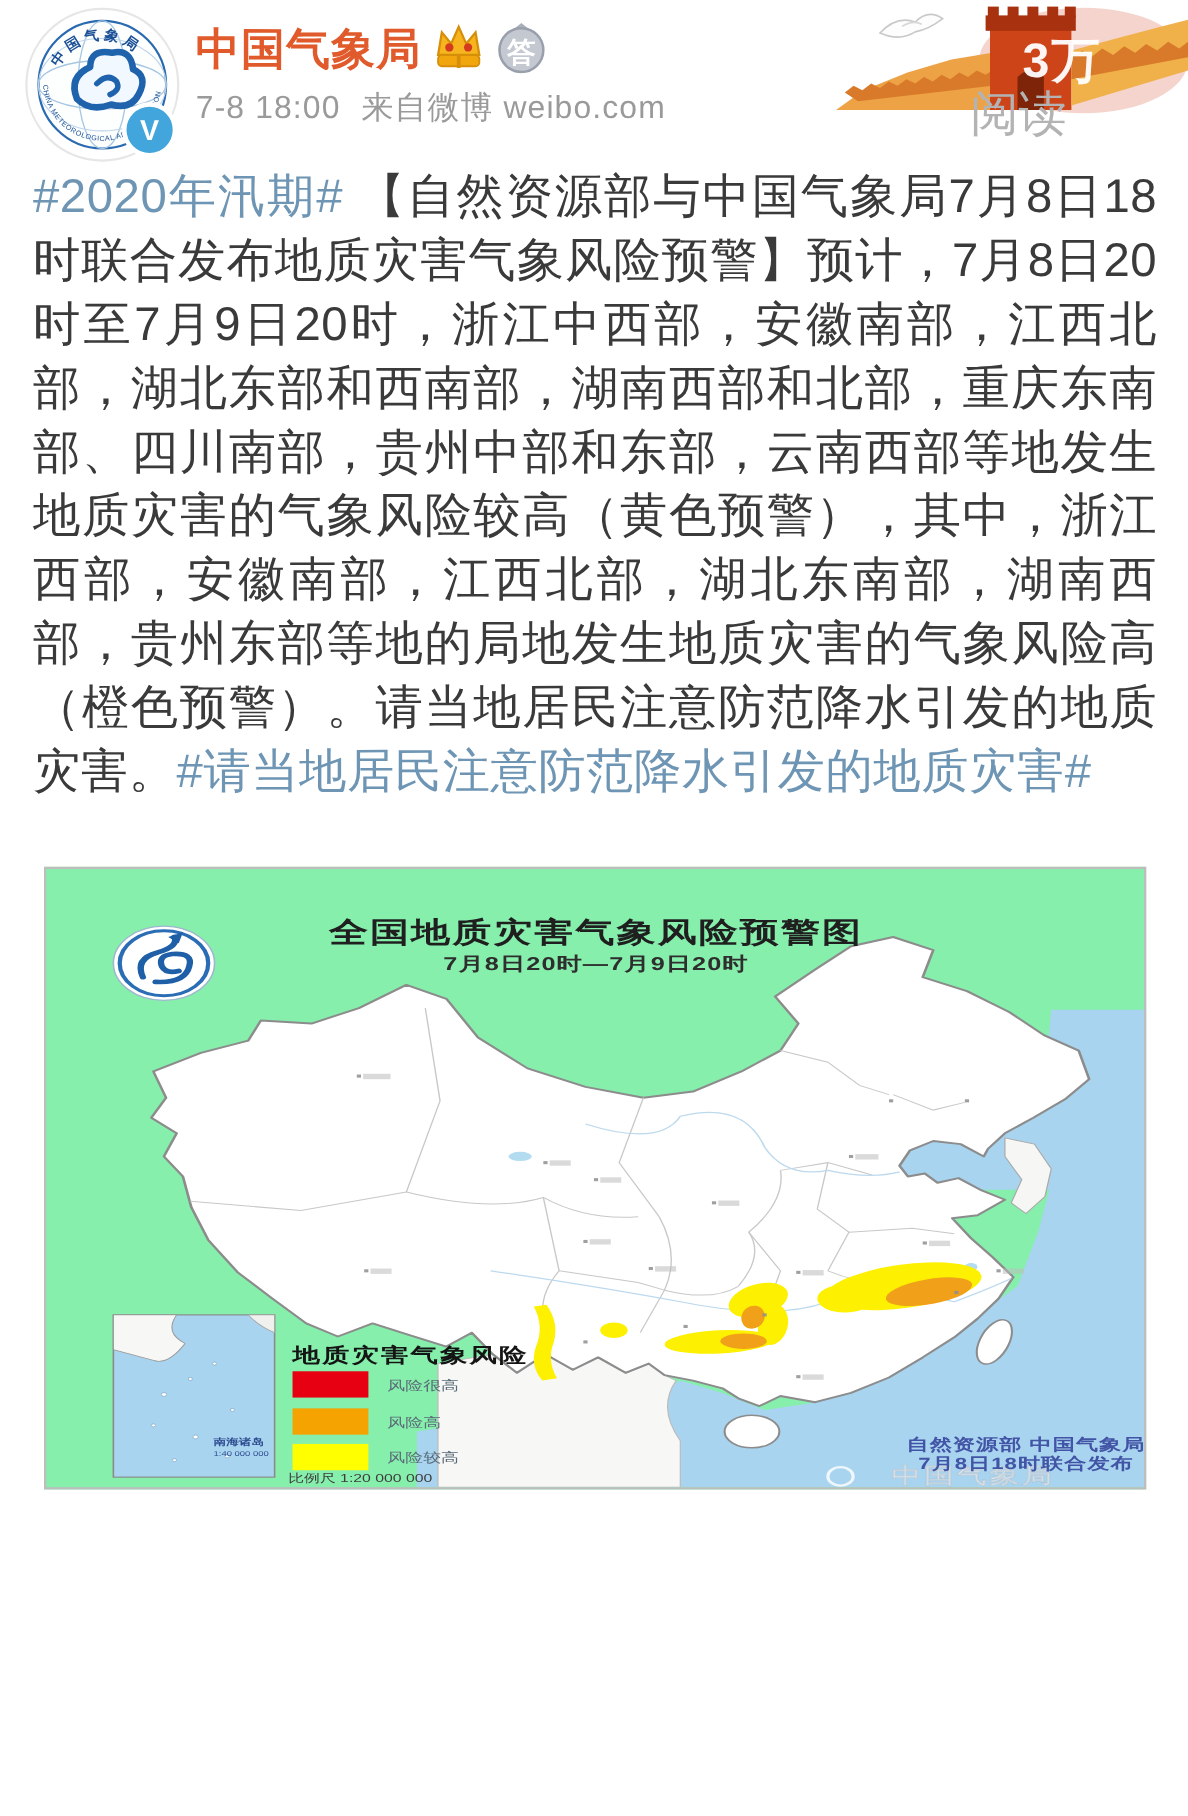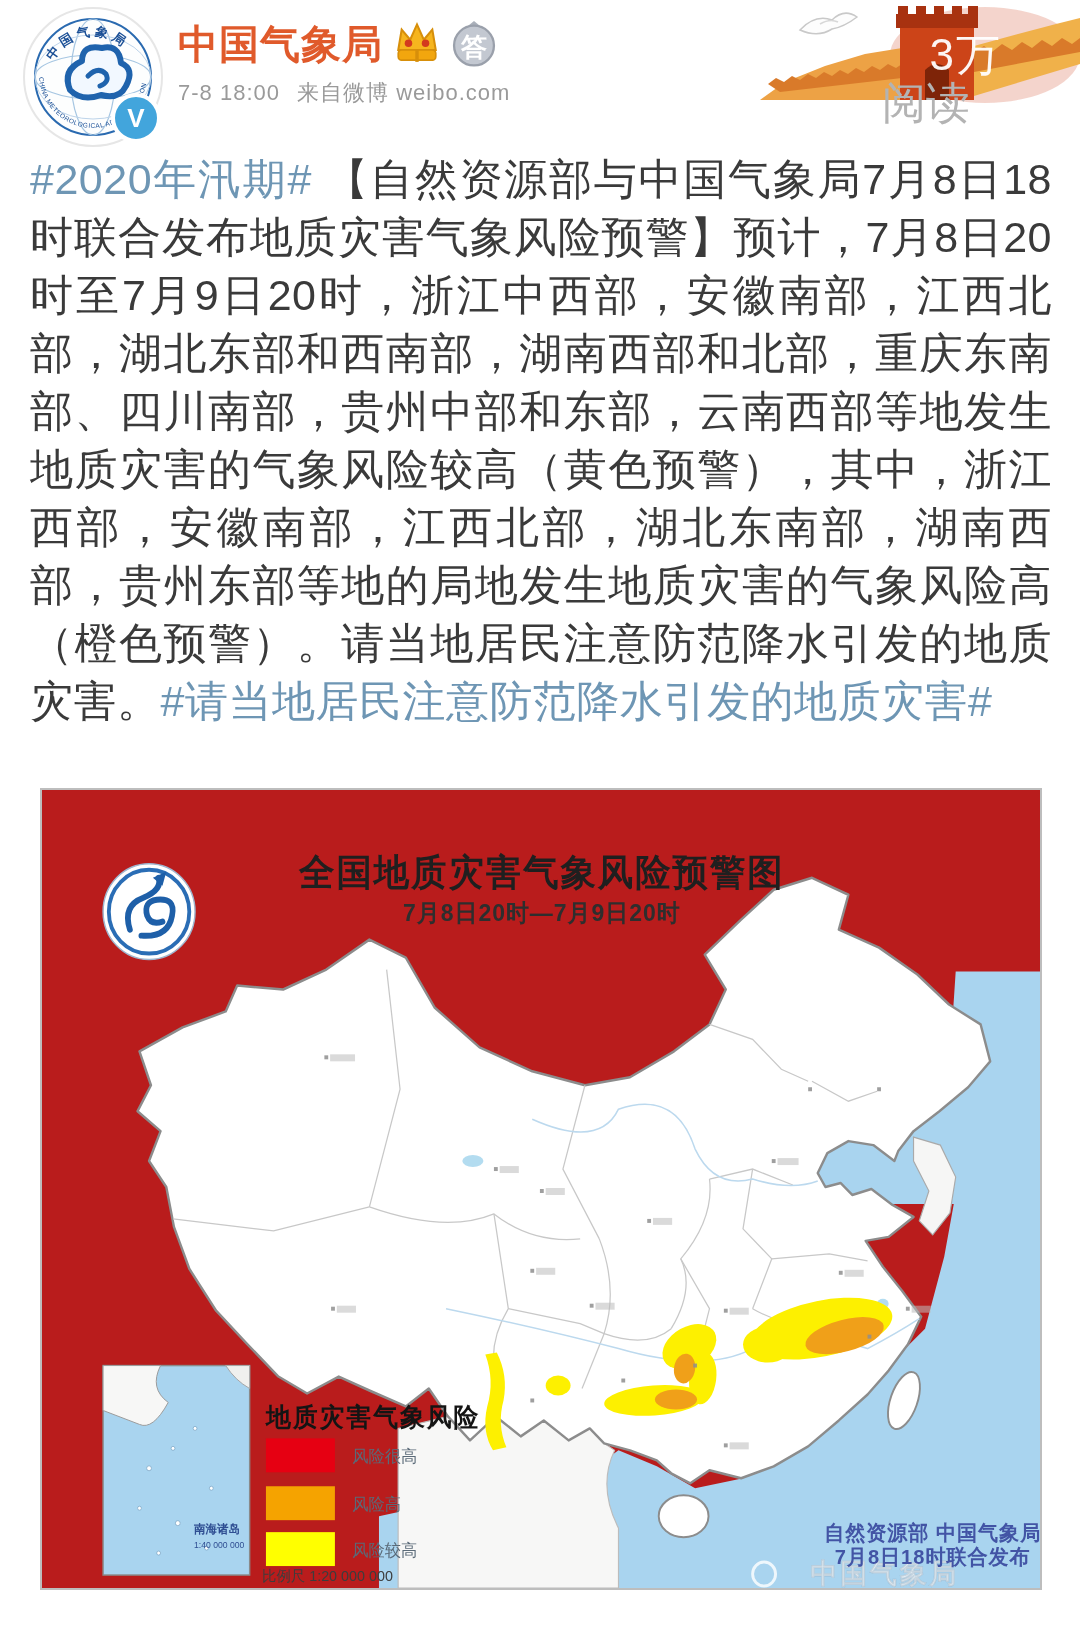--- a/index.html
+++ b/index.html
@@ -1,36 +1,36 @@
 <!DOCTYPE html>
 <html><head>
 <meta charset="utf-8">
 <style>
   html,body{margin:0;padding:0;background:#fff;}
   .page{position:relative;width:1080px;height:1651px;background:#fff;overflow:hidden;
         font-family:"Liberation Sans","DejaVu Sans",sans-serif;}
   
   .greatwall{position:absolute;top:0;right:0;width:320px;height:110px;}
-  .reads-num{position:absolute;top:26px;right:78px;font-size:44px;font-weight:normal;
+  .reads-num{position:absolute;top:26px;right:78px;font-size:44px;font-weight:bold;
              color:rgba(255,255,255,.95);letter-spacing:2px;}
   .reads-label{position:absolute;top:74px;right:110px;font-size:44px;color:#b3b3b3;}
   .avatar{position:absolute;left:22px;top:6px;width:142px;height:142px;}
   .uname-row{position:absolute;left:178px;top:18px;height:52px;display:flex;align-items:center;}
   .uname{font-size:40px;font-weight:bold;color:#e05a2b;letter-spacing:1px;}
   .badge{margin-left:10px;}
-  .time-row{position:absolute;left:178px;top:78px;font-size:22px;color:#9a9a9a;letter-spacing:1px;}
+  .time-row{position:absolute;left:178px;top:78px;font-size:29px;color:#9a9a9a;letter-spacing:1px;}
   .time-row span{margin-right:10px;}
   
   .body-text{position:absolute;left:30px;top:150px;width:1022px;font-size:43px;
              line-height:58px;color:#3a3a3a;letter-spacing:.5px;text-align:justify;}
   .body-text .link{color:#6e96b4;}
   .body-text .link.first{margin-right:12px;}
   
-  .map-wrap{position:absolute;left:40px;top:788px;width:1002px;height:802px;
-            border:2px solid #bdbdbd;background:#b91c1c;box-sizing:border-box;padding-left:40px;}
+  .map-wrap{position:absolute;left:40px;top:788px;width:1002px;height:566px;
+            border:2px solid #bdbdbd;background:#86efac;box-sizing:border-box;padding-left:40px;}
   .map-wrap svg{display:block;width:100%;height:100%;}
 </style>
 </head>
 <body>
 
 <div class="page">
 
   <svg class="greatwall" viewBox="0 0 320 110">
     <ellipse cx="225" cy="55" rx="95" ry="48" fill="rgba(205,60,25,0.22)"></ellipse>
     <path d="M0,100 L25,82 L65,66 L105,54 L142,48 L142,100 Z" fill="#eda245"></path>

